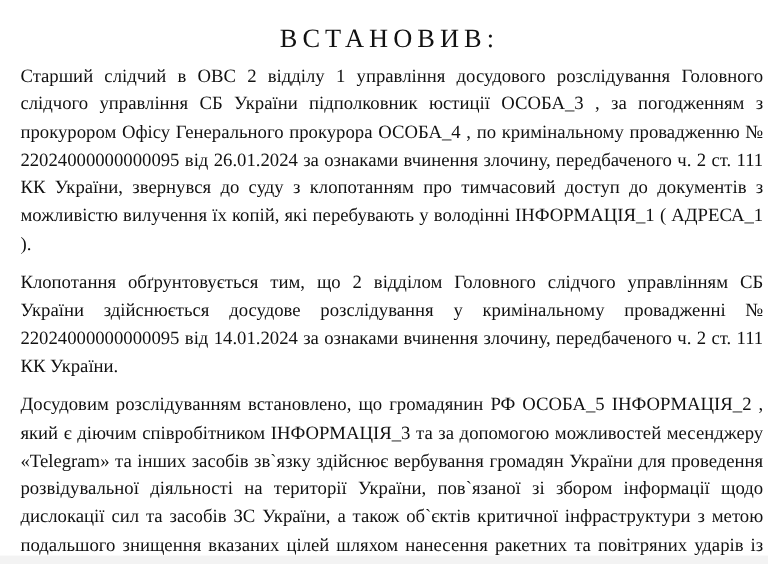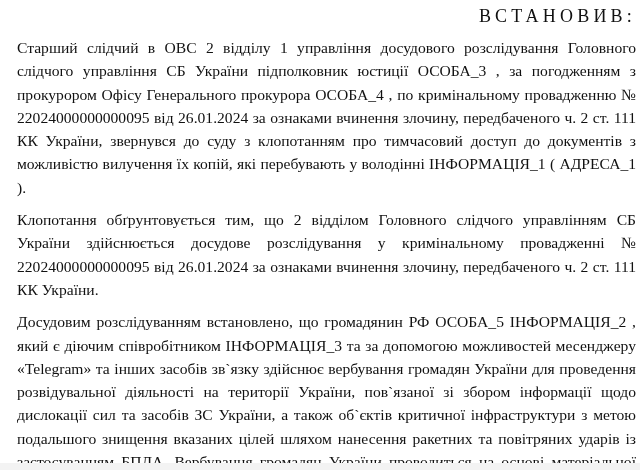--- a/index.html
+++ b/index.html
@@ -5,25 +5,25 @@
   html, body { margin: 0; padding: 0; }
   body {
     width: 640px; height: 470px; overflow: hidden;
     background: #ffffff;
     font-family: "Liberation Serif", "DejaVu Serif", serif;
     color: #111111;
     position: relative;
   }
   .page { position: absolute; left: 7px; top: 4px; width: 629px; }
   .heading {
-    text-align: right;
-    font-size: 18px;
+    text-align: center;
+    font-size: 22px;
     letter-spacing: 4.2px;
     line-height: 24px;
-    margin: 0 0 8px 0;
+    margin: 16px 0 8px 0;
     padding-left: 6px;
   }
   .para {
     font-size: 15.6px;
     line-height: 23.3px;
     text-align: justify;
     text-align-last: left;
     margin: 0 0 9px 10px;
     word-spacing: 0px;
   }
@@ -31,16 +31,16 @@
     position: absolute; left: 0; right: 0; top: 463px; height: 7px;
     background: #f3f3f3;
   }
 </style>
 </head>
 <body>
 
 <div class="page">
   <div class="heading">ВСТАНОВИВ:</div>
   <p class="para">Старший слідчий в ОВС 2 відділу 1 управління досудового розслідування Головного слідчого управління СБ України підполковник юстиції ОСОБА_3 , за погодженням з прокурором Офісу Генерального прокурора ОСОБА_4 , по кримінальному провадженню № 22024000000000095 від 26.01.2024 за ознаками вчинення злочину, передбаченого ч. 2 ст. 111 КК України, звернувся до суду з клопотанням про тимчасовий доступ до документів з можливістю вилучення їх копій, які перебувають у володінні ІНФОРМАЦІЯ_1 ( АДРЕСА_1 ).</p>
-  <p class="para">Клопотання обґрунтовується тим, що 2 відділом Головного слідчого управлінням СБ України здійснюється досудове розслідування у кримінальному провадженні № 22024000000000095 від 26.01.2024 за ознаками вчинення злочину, передбаченого ч. 2 ст. 111 КК України.</p>
+  <p class="para">Клопотання обґрунтовується тим, що 2 відділом Головного слідчого управлінням СБ України здійснюється досудове розслідування у кримінальному провадженні № 22024000000000095 від 14.01.2024 за ознаками вчинення злочину, передбаченого ч. 2 ст. 111 КК України.</p>
   <p class="para">Досудовим розслідуванням встановлено, що громадянин РФ ОСОБА_5 ІНФОРМАЦІЯ_2 , який є діючим співробітником ІНФОРМАЦІЯ_3 та за допомогою можливостей месенджеру «Telegram» та інших засобів зв`язку здійснює вербування громадян України для проведення розвідувальної діяльності на території України, пов`язаної зі збором інформації щодо дислокації сил та засобів ЗС України, а також об`єктів критичної інфраструктури з метою подальшого знищення вказаних цілей шляхом нанесення ракетних та повітряних ударів із застосуванням БПЛА. Вербування громадян України проводиться на основі матеріальної зацікавленості, а розрахунок за виконання завдань іноземної сторони здійснюється у криптовалюті.</p>
 </div>
 <div class="bottom-band"></div>
 
 </body></html>

